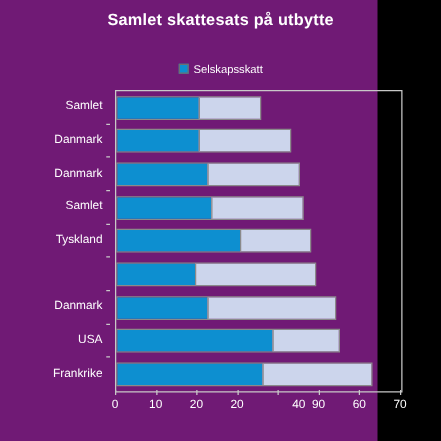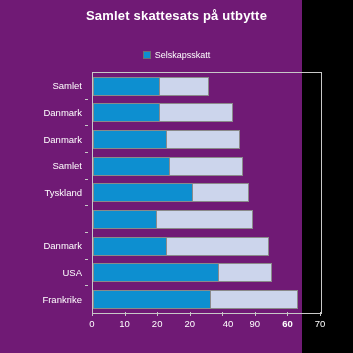--- a/index.html
+++ b/index.html
@@ -270,19 +270,19 @@
       <div class="xtick" style="left: 130.286px;"></div>
       <div class="xtick" style="left: 162.857px;"></div>
       <div class="xtick" style="left: 195.429px;"></div>
       <div class="xtick" style="left: 228px;"></div>
     </div>
   <div id="xlabels">
       <div class="xlabel" style="left: 0px;">0</div>
       <div class="xlabel" style="left: 32.5714px;">10</div>
       <div class="xlabel" style="left: 65.1429px;">20</div>
       <div class="xlabel" style="left: 97.7143px;">20</div>
-      <div class="xlabel" style="left: 136px; text-align: center;">40</div>
+      <div class="xlabel" style="left: 147px; text-align: center;">40</div>
       <div class="xlabel" style="left: 162.857px;">90</div>
-      <div class="xlabel" style="left: 195.429px; font-weight: bold;">60</div>
+      <div class="xlabel" style="left: 195.429px;">60</div>
       <div class="xlabel" style="left: 228px;">70</div>
     </div>
 
 </div>
 
 </body></html>

